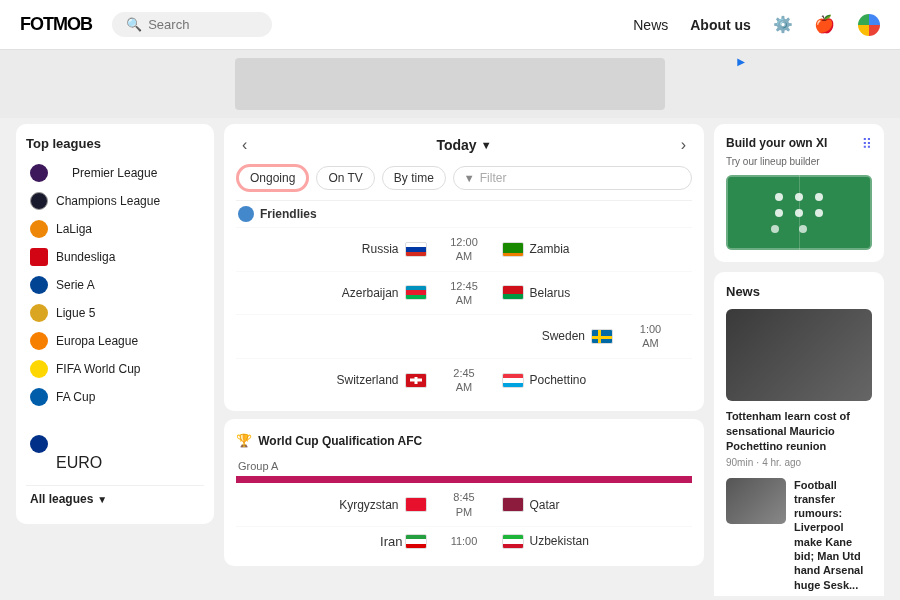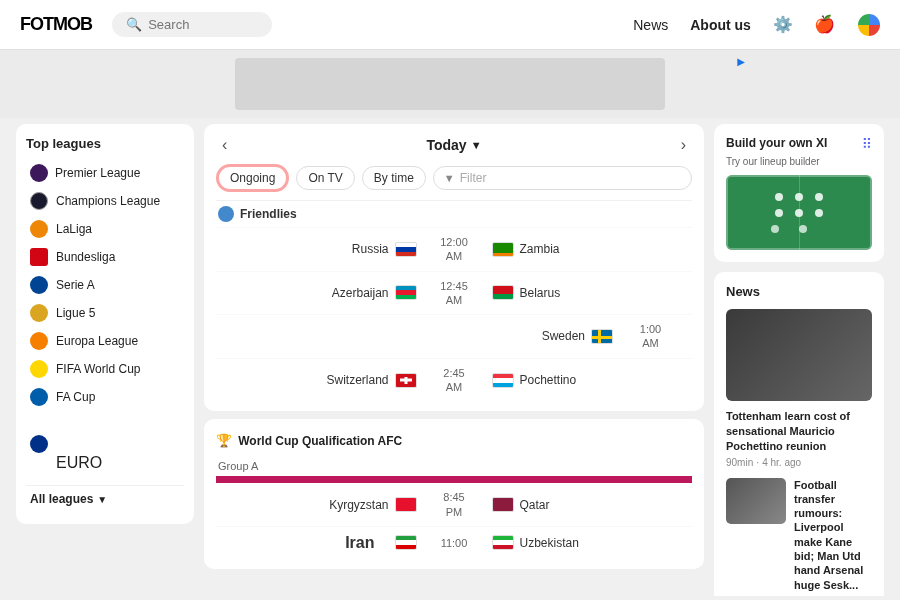--- a/index.html
+++ b/index.html
@@ -25,24 +25,24 @@
   </nav>
 </header>
 
 <div style="background:#ebebeb; height:68px; display:flex; align-items:center; justify-content:center; position:relative; margin-bottom:6px;">
   <div style="width:430px; height:52px; background:#d5d5d5; border-radius:4px;"></div>
   <span style="position:absolute; right:155px; top:6px; font-size:10px; color:#1a73e8;">▶</span>
 </div>
 
 <div style="display:flex; gap:10px; padding:0 16px; height:calc(600px - 128px); overflow:hidden;">
 
-  <aside style="width:178px; flex-shrink:0; background:#fff; border-radius:10px; padding:12px 10px; height:fit-content; overflow:hidden;">
+  <aside style="width:198px; flex-shrink:0; background:#fff; border-radius:10px; padding:12px 10px; height:fit-content; overflow:hidden;">
     <div style="font-weight:700; font-size:13px; margin-bottom:8px;">Top leagues</div>
 
-    <div style="display:flex; align-items:center; gap:7px; padding:5px 4px; cursor:pointer; border-radius:5px;">
+    <div style="display:flex; align-items:center; gap:24px; padding:5px 4px; cursor:pointer; border-radius:5px;">
       <span style="width:18px; height:18px; background:#3d195b; border-radius:50%; display:inline-block; flex-shrink:0;"></span>
       <span style="font-size:12px;">Premier League</span>
     </div>
     <div style="display:flex; align-items:center; gap:8px; padding:5px 4px; cursor:pointer; border-radius:5px;">
       <span style="width:18px; height:18px; background:#1a1a2e; border-radius:50%; display:inline-block; flex-shrink:0; border:1px solid #999;"></span>
       <span style="font-size:12px;">Champions League</span>
     </div>
     <div style="display:flex; align-items:center; gap:8px; padding:5px 4px; cursor:pointer; border-radius:5px;">
       <span style="width:18px; height:18px; background:#ee8707; border-radius:50%; display:inline-block; flex-shrink:0;"></span>
       <span style="font-size:12px;">LaLiga</span>
@@ -176,21 +176,21 @@
           <span style="width:22px; height:15px; display:inline-block; background:#e8112d; border:1px solid #ddd; border-radius:2px;"></span>
         </div>
         <div style="width:75px; text-align:center; font-size:11px; color:#666; line-height:1.3;">8:45<br>PM</div>
         <div style="flex:1; text-align:left; font-size:12px; color:#333; display:flex; align-items:center; gap:6px;">
           <span style="width:22px; height:15px; display:inline-block; background:#8d1b3d; border:1px solid #ddd; border-radius:2px;"></span>
           <span>Qatar</span>
         </div>
       </div>
 
       <div style="display:flex; align-items:center; padding:7px 4px; border-top:1px solid #f8f8f8; cursor:pointer;">
-        <div style="flex:1; text-align:right; font-size:16px; color:#333; display:flex; align-items:center; justify-content:flex-end; gap:20px;font-weight:bold;">
+        <div style="flex:1; text-align:right; font-size:13px; color:#333; display:flex; align-items:center; justify-content:flex-end; gap:2px;">
           <span>Iran</span>
           <span style="width:22px; height:15px; display:inline-block; background:linear-gradient(to bottom, #239f40 33%, #fff 33%, #fff 66%, #da0000 66%); border:1px solid #ddd; border-radius:2px;"></span>
         </div>
         <div style="width:75px; text-align:center; font-size:11px; color:#666; line-height:1.3;">11:00</div>
         <div style="flex:1; text-align:left; font-size:12px; color:#333; display:flex; align-items:center; gap:6px;">
           <span style="width:22px; height:15px; display:inline-block; background:linear-gradient(to bottom, #1eb53a 33%, #fff 33%, #fff 66%, #ce1126 66%); border:1px solid #ddd; border-radius:2px;"></span>
           <span>Uzbekistan</span>
         </div>
       </div>
     </div>

